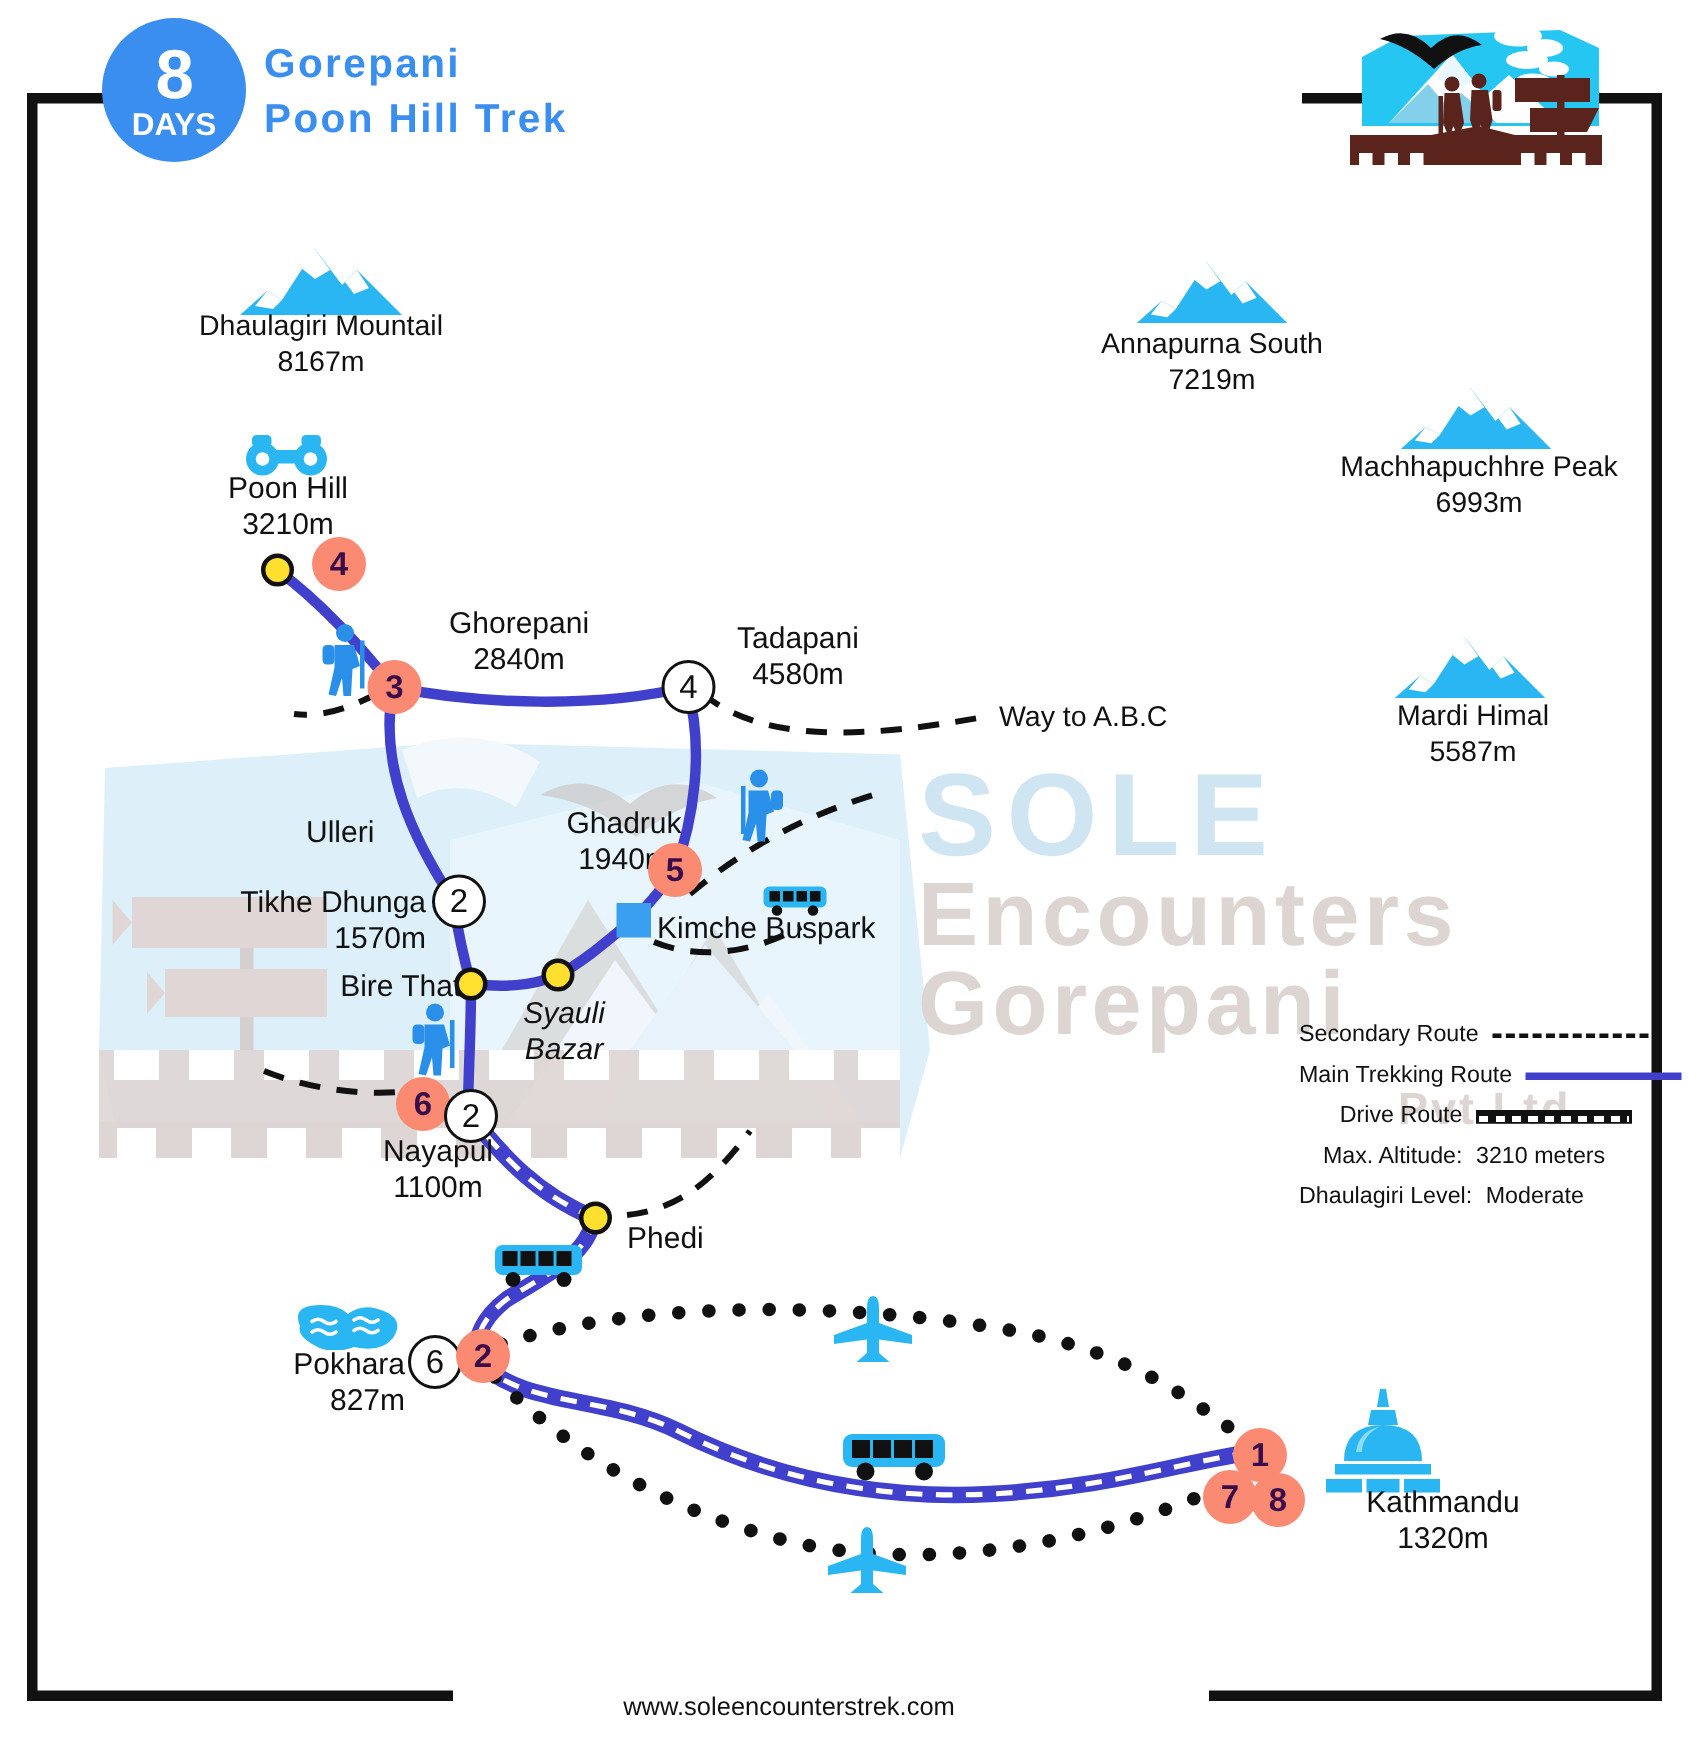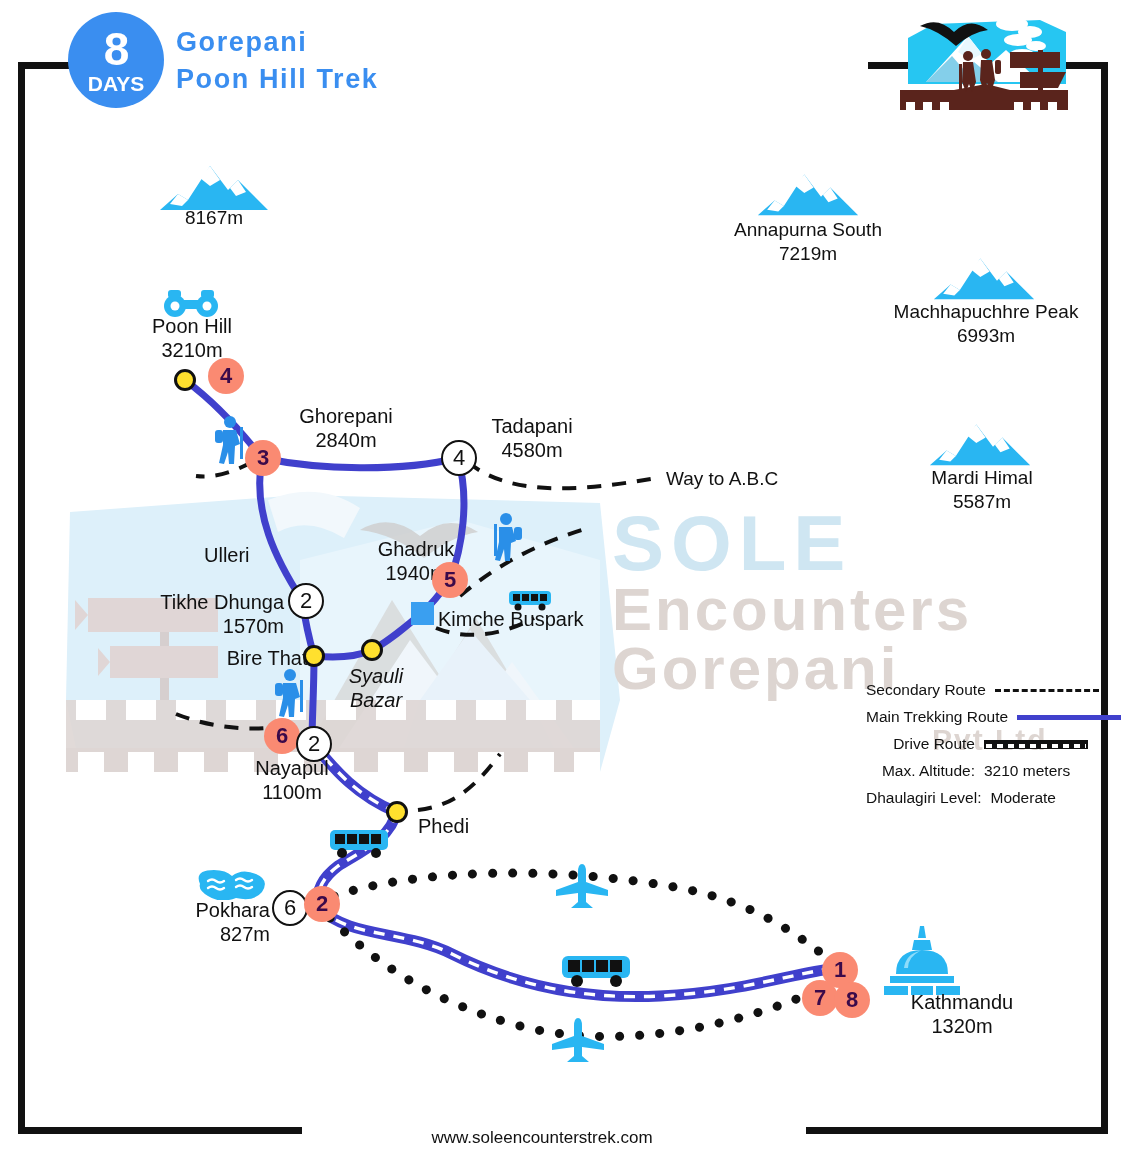--- a/index.html
+++ b/index.html
@@ -102,21 +102,21 @@
   .sw-drv  { position:absolute; left:0; top:3px; width: 104px; height: 9px;
              background: #111111; box-sizing:border-box;
              border-top: 2px solid #111; border-bottom: 2px solid #111; }
   .sw-drv::after {
     content:""; position:absolute; left:2px; top:2px; right:2px; height:4px;
     background: repeating-linear-gradient(to right, #ffffff 0 6px, #111111 6px 11px);
   }
 
   
   #footer {
-    left: 16px; top: 1128px; width: 1052px;
+    left: 0; top: 1128px; width: 1052px;
     text-align: center; font-size: 17px; color: #111;
   }
 </style>
 </head>
 <body>
 
 <div id="poster">
 
   <svg class="abs" style="left:0;top:0;" width="1126" height="1160" viewBox="0 0 1126 1160">
 
@@ -230,20 +230,21 @@
     <path d="M130 60 L176 60 L168 76 L130 76 Z" fill="#5a241c"></path>
   </svg>
 
   <svg class="abs" style="left:158px; top:160px;" width="112" height="52" viewBox="0 0 112 52">
     <path d="M2 50 L20 34 L30 40 L52 6 L70 30 L80 20 L110 50 Z" fill="#29b6f2"></path>
     <path d="M52 6 L62 20 L52 26 L42 18 Z" fill="#ffffff"></path>
     <path d="M80 20 L88 32 L78 36 L72 28 Z" fill="#ffffff"></path>
     <path d="M20 34 L30 40 L24 46 L12 44 Z" fill="#ffffff"></path>
   </svg>
   <div class="abs peak" style="left:104px; top:206px; width:220px;">
+    <div class="pk-name">Dhaulagiri Mountail</div>
     <div class="pk-alt">8167m</div>
   </div>
 
   <svg class="abs" style="left:756px; top:168px;" width="104" height="50" viewBox="0 0 112 52">
     <path d="M2 50 L20 34 L30 40 L52 6 L70 30 L80 20 L110 50 Z" fill="#29b6f2"></path>
     <path d="M52 6 L62 20 L52 26 L42 18 Z" fill="#ffffff"></path>
     <path d="M80 20 L88 32 L78 36 L72 28 Z" fill="#ffffff"></path>
     <path d="M20 34 L30 40 L24 46 L12 44 Z" fill="#ffffff"></path>
   </svg>
   <div class="abs peak" style="left:698px; top:218px; width:220px;">

